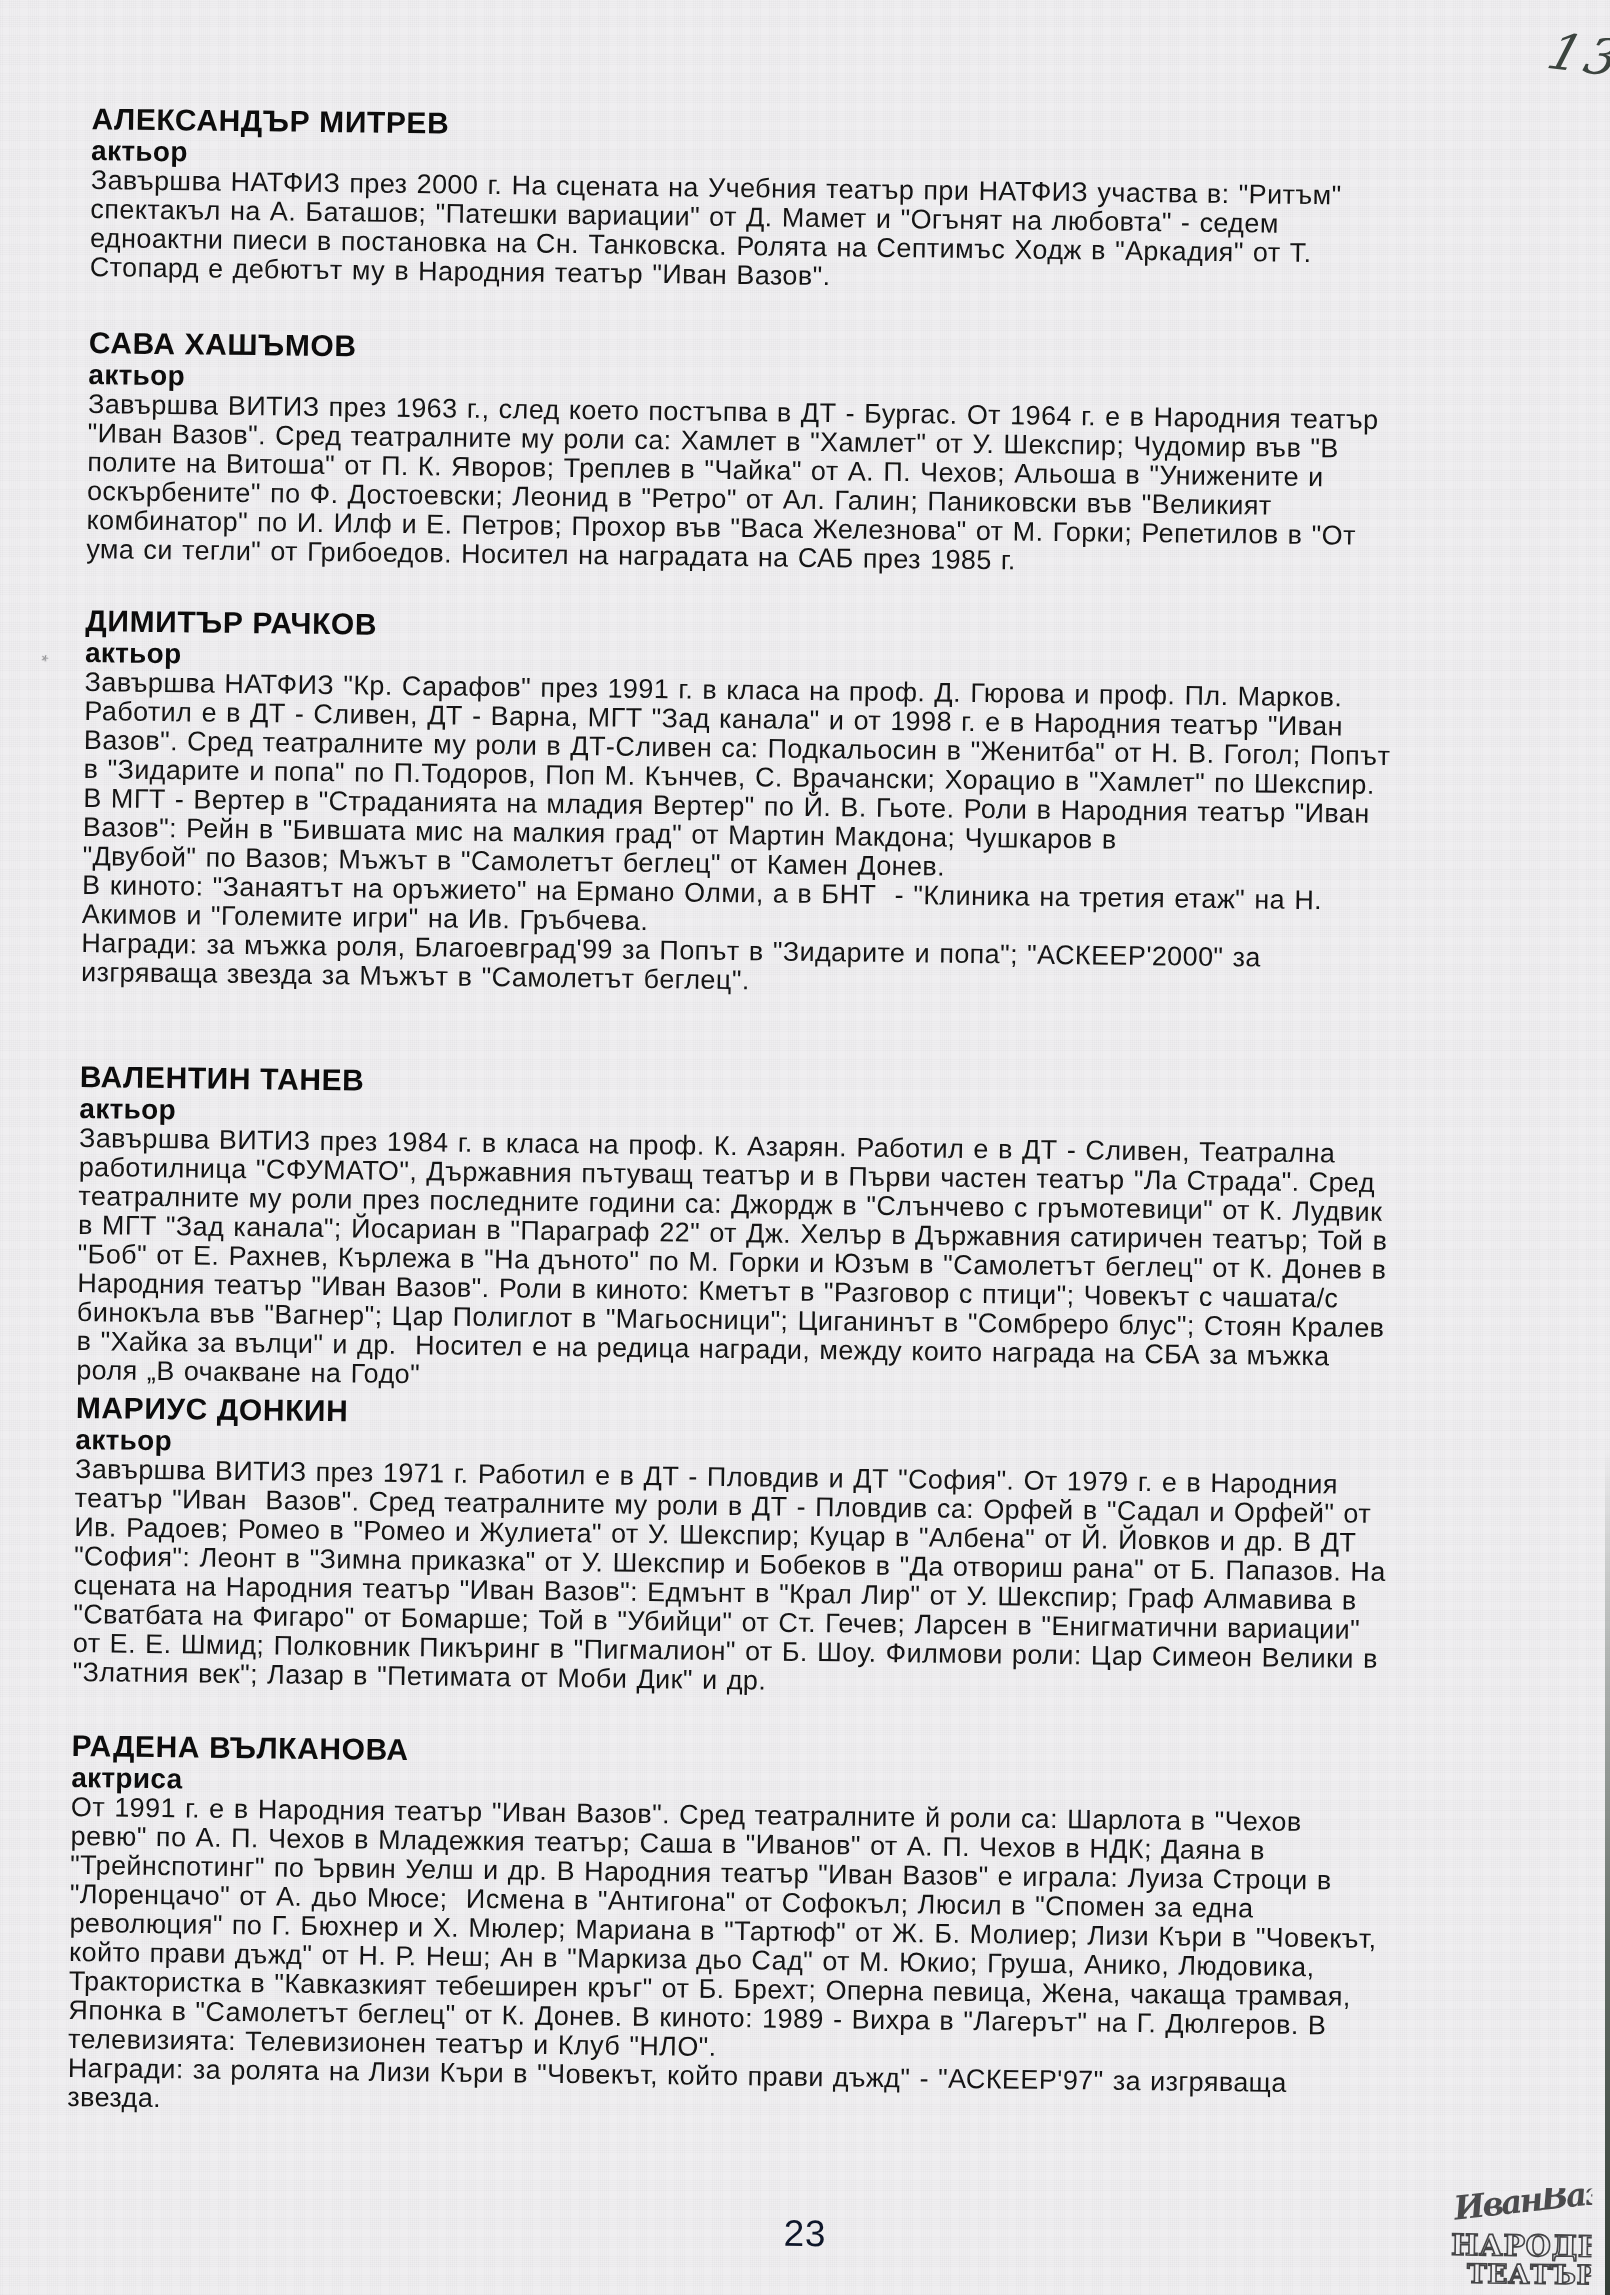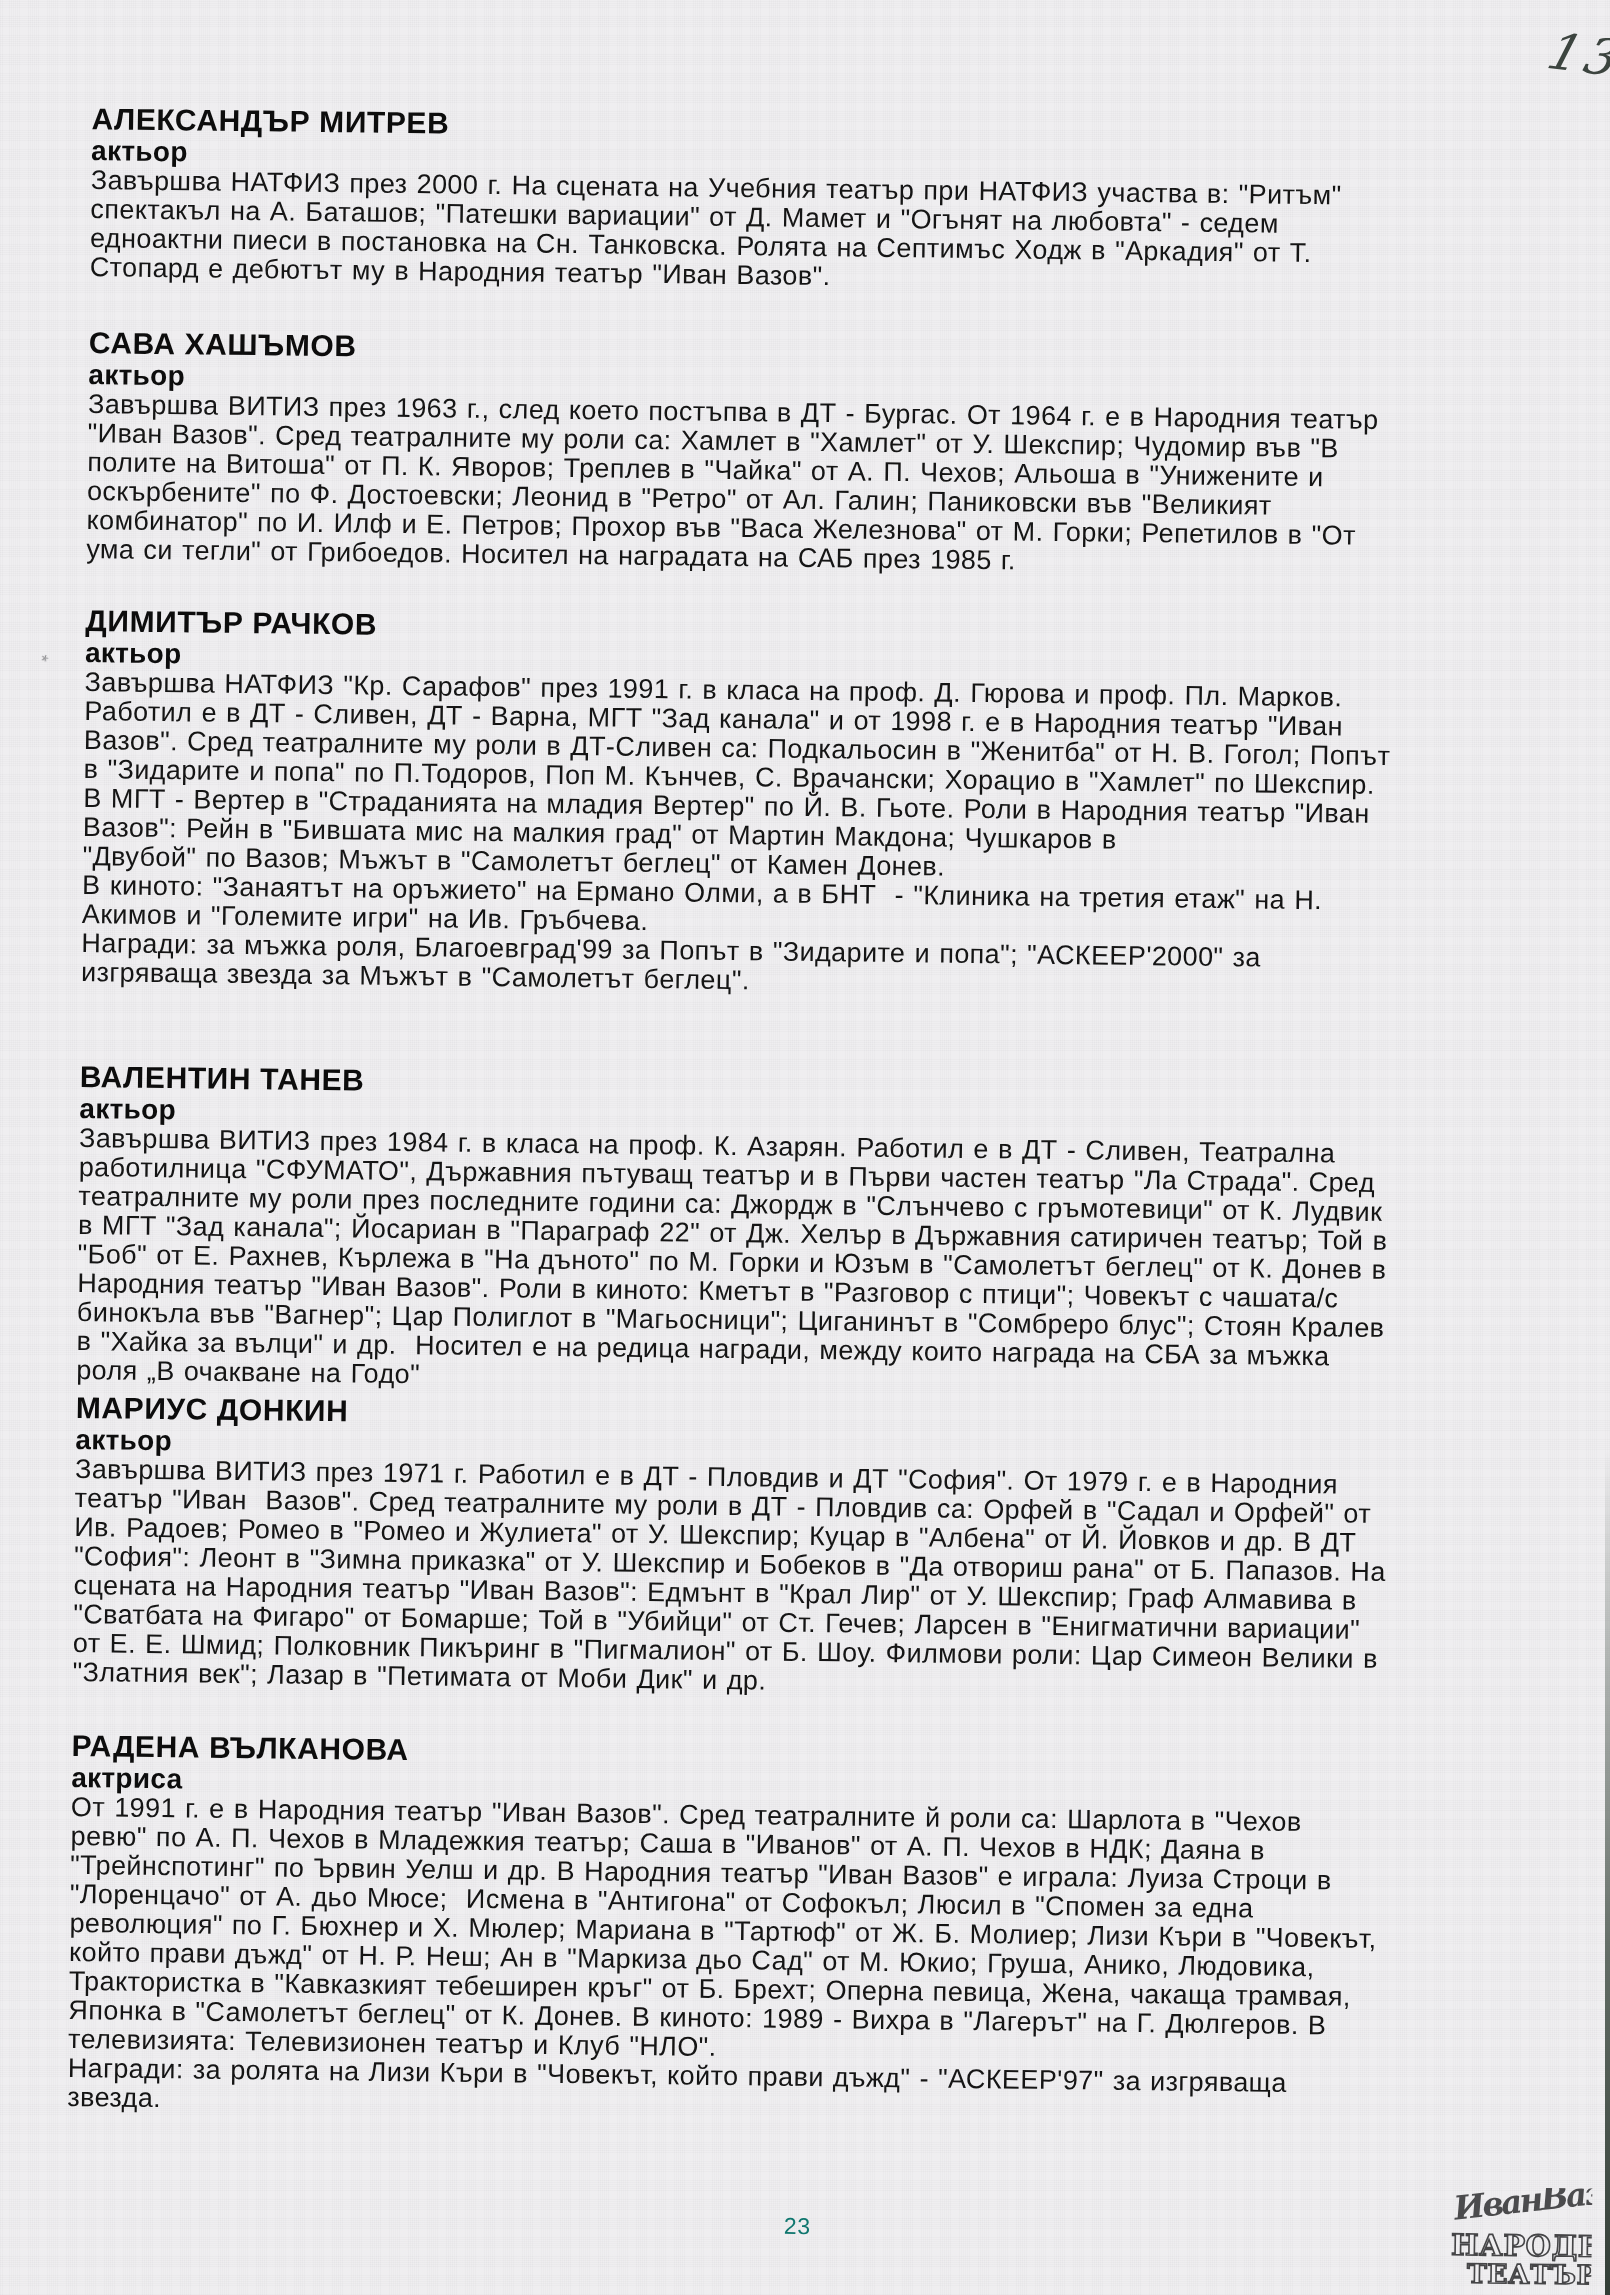--- a/index.html
+++ b/index.html
@@ -42,21 +42,21 @@
     color:#3c443f;
     transform:rotate(6deg) skewX(-10deg);
   }
   .margin-speck{
     position:absolute;left:48px;top:651px;
     font-size:17.7px;color:#8f8f92;filter:blur(0.4px);
     transform:rotate(20deg);
   }
   .footer-number{
     position:absolute;left:811px;top:2203px;
-    font-size:23px;letter-spacing:0.6px;color:#0f766e;
+    font-size:37px;letter-spacing:0.6px;color:#0f172a;
   }
   .logo{
     position:absolute;left:1477px;top:2169px;
   }
   .logo text{font-family:"DejaVu Serif", serif;}
   .logo .sig{
     font-style:italic;font-weight:bold;font-size:52px;
     fill:#4b4b4d;letter-spacing:-4px;
   }
   .logo .outl{

